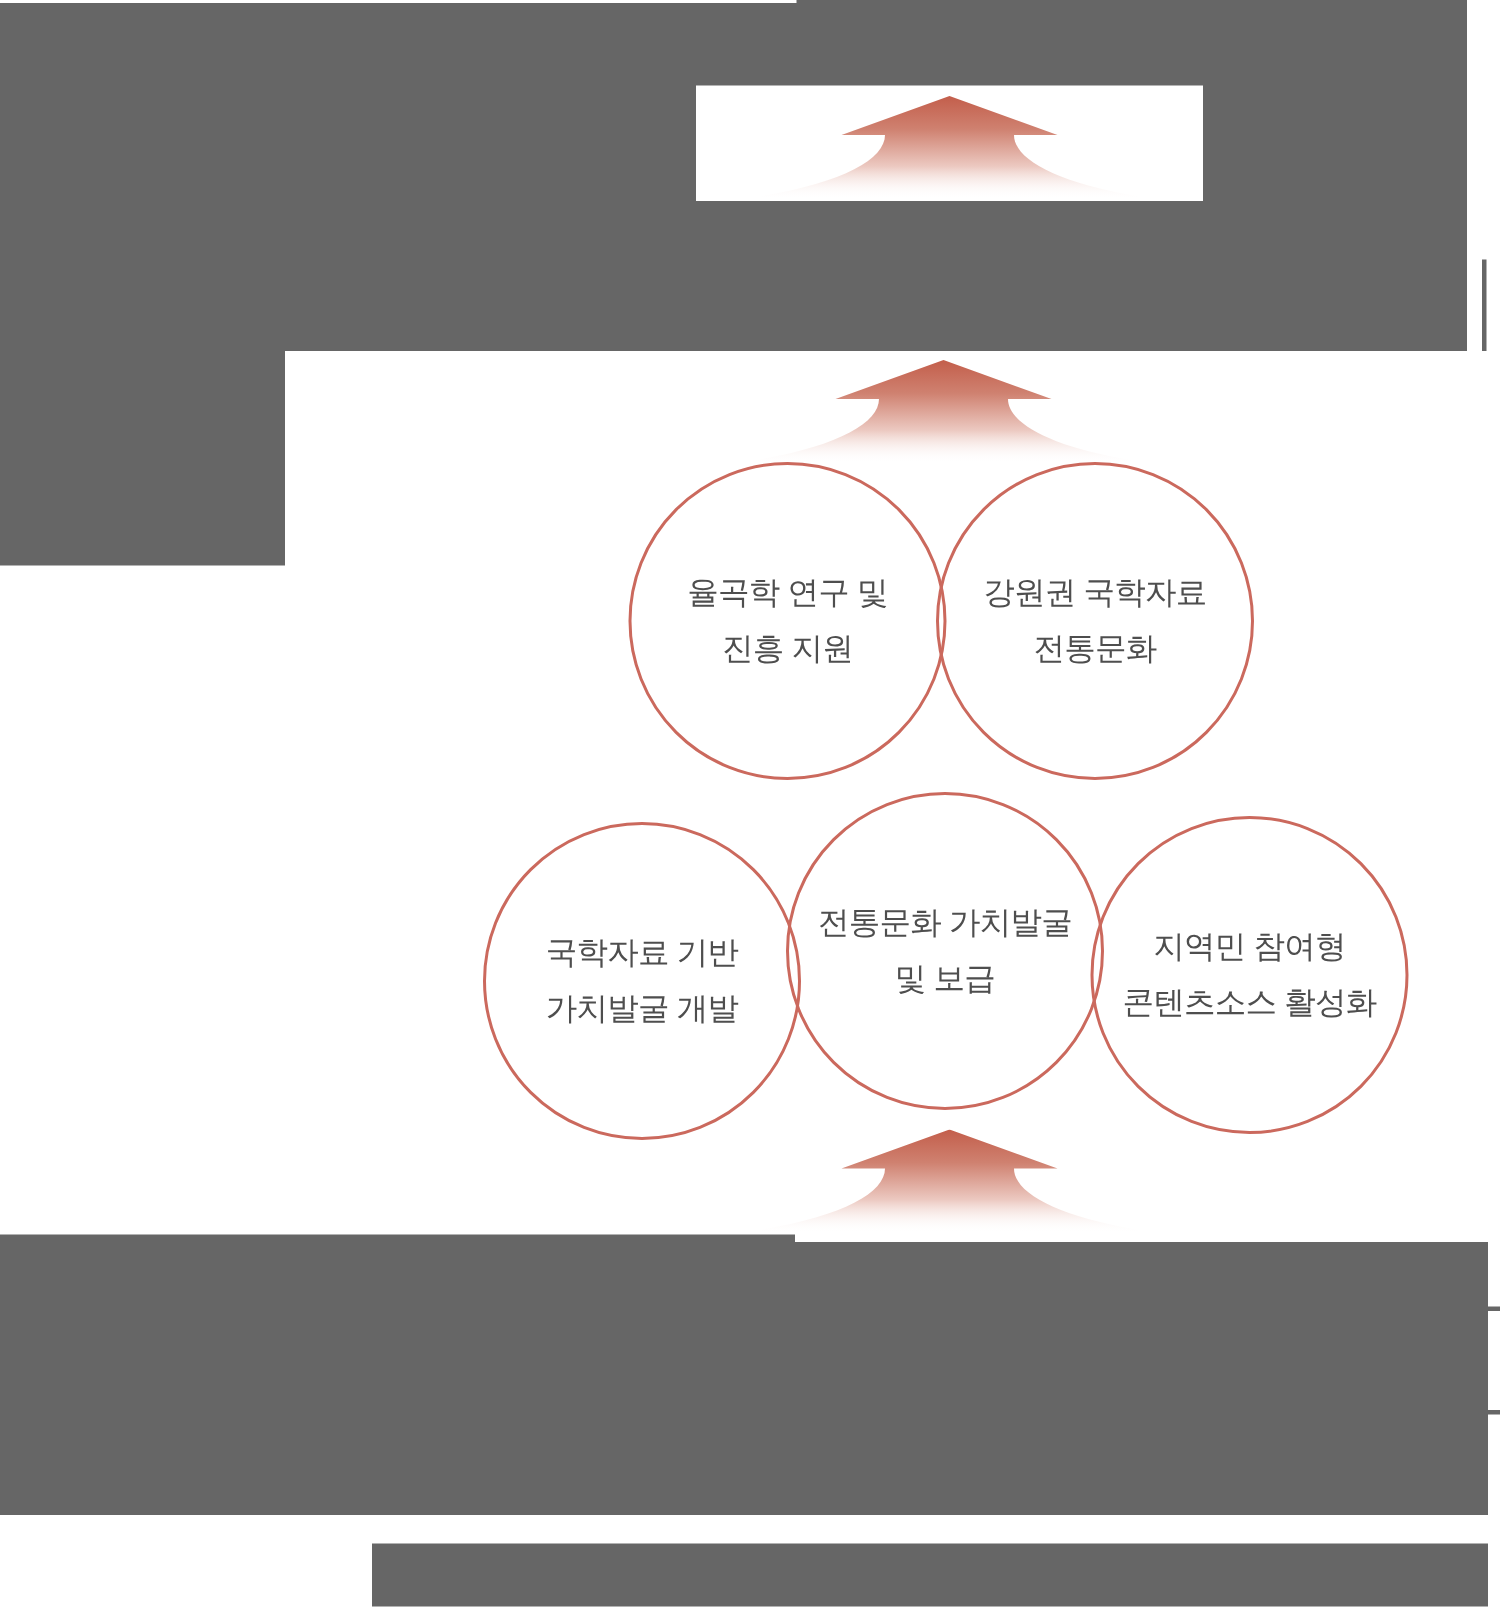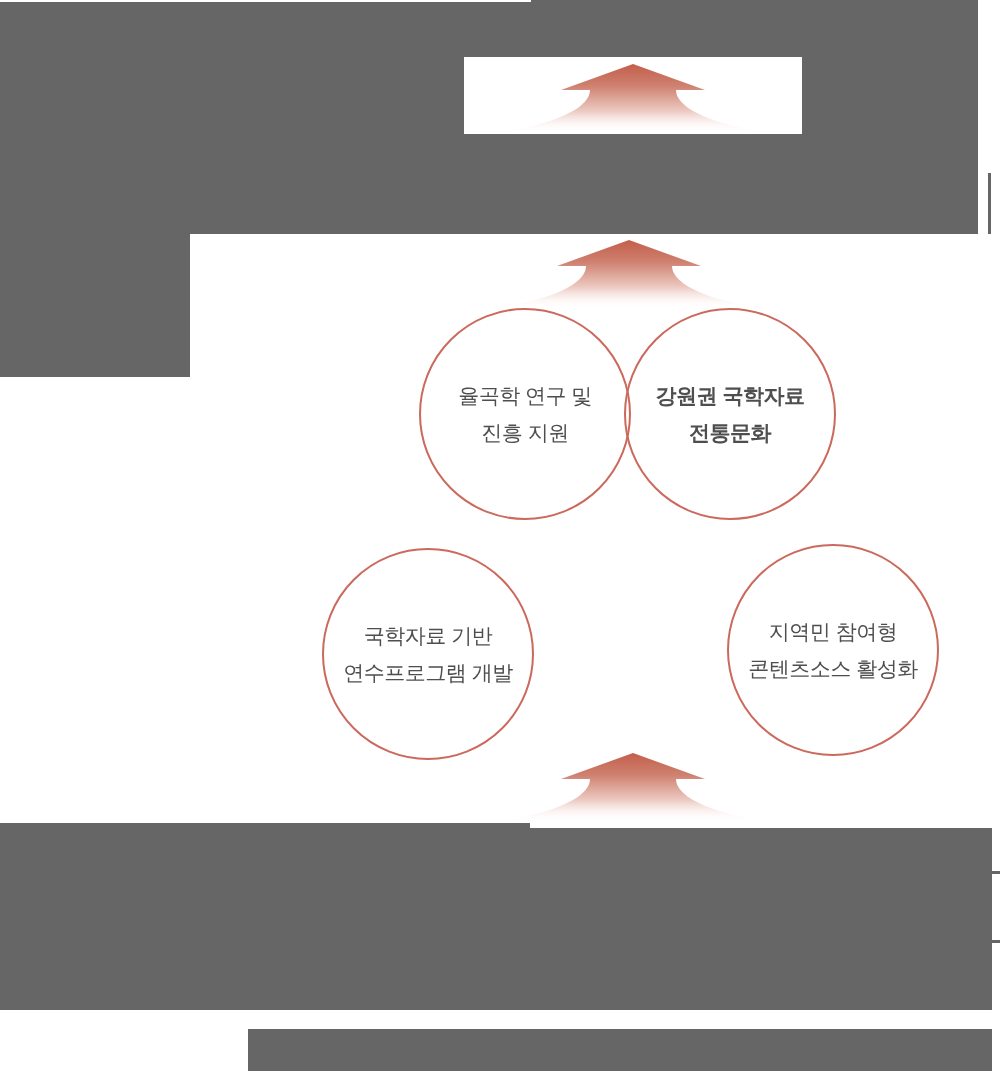--- a/index.html
+++ b/index.html
@@ -56,21 +56,21 @@
   .circle span{
     display:block;
     font-size:21px;
     line-height:37px;
     color:var(--circle-text);
     letter-spacing:-0.5px;
     white-space:nowrap;
     text-align:right;
   }
   .circle-1{left:419px; top:308px;}
-  .circle-2{left:624px; top:308px;font-weight:bold;}
+  .circle-2{left:624px; top:308px;}
   .circle-3{left:322px; top:548px;}
   .circle-4{left:524px; top:528px;}
   .circle-5{left:727px; top:544px;}
   
   .bottom-strip-left{left:0;     top:823px;  width:530px; height:5px;}
   .bottom-block     {left:0;     top:828px;  width:992px; height:182px;}
   .edge-tick-a      {left:992px; top:871px;  width:8px;   height:3px;}
   .edge-tick-b      {left:992px; top:940px;  width:8px;   height:3px;}
   .bottom-bar       {left:248px; top:1029px; width:744px; height:42px;}
 </style>
@@ -113,21 +113,25 @@
   <div class="circle circle-1">
     <span>율곡학 연구 및</span>
     <span>진흥 지원</span>
   </div>
   <div class="circle circle-2">
     <span>강원권 국학자료</span>
     <span>전통문화</span>
   </div>
   <div class="circle circle-3">
     <span>국학자료 기반</span>
-    <span>연수프로그램 개발</span>
+    <span>가치발굴 개발</span>
+  </div>
+  <div class="circle circle-4">
+    <span>전통문화 가치발굴</span>
+    <span>및 보급</span>
   </div>
   <div class="circle circle-5">
     <span>지역민 참여형</span>
     <span>콘텐츠소스 활성화</span>
   </div>
 
   <svg class="arrow arrow-3" viewBox="0 0 250 68" aria-hidden="true">
     <defs>
       <linearGradient id="ag3" x1="0" y1="0" x2="0" y2="1">
         <stop offset="0" class="s0"></stop>

